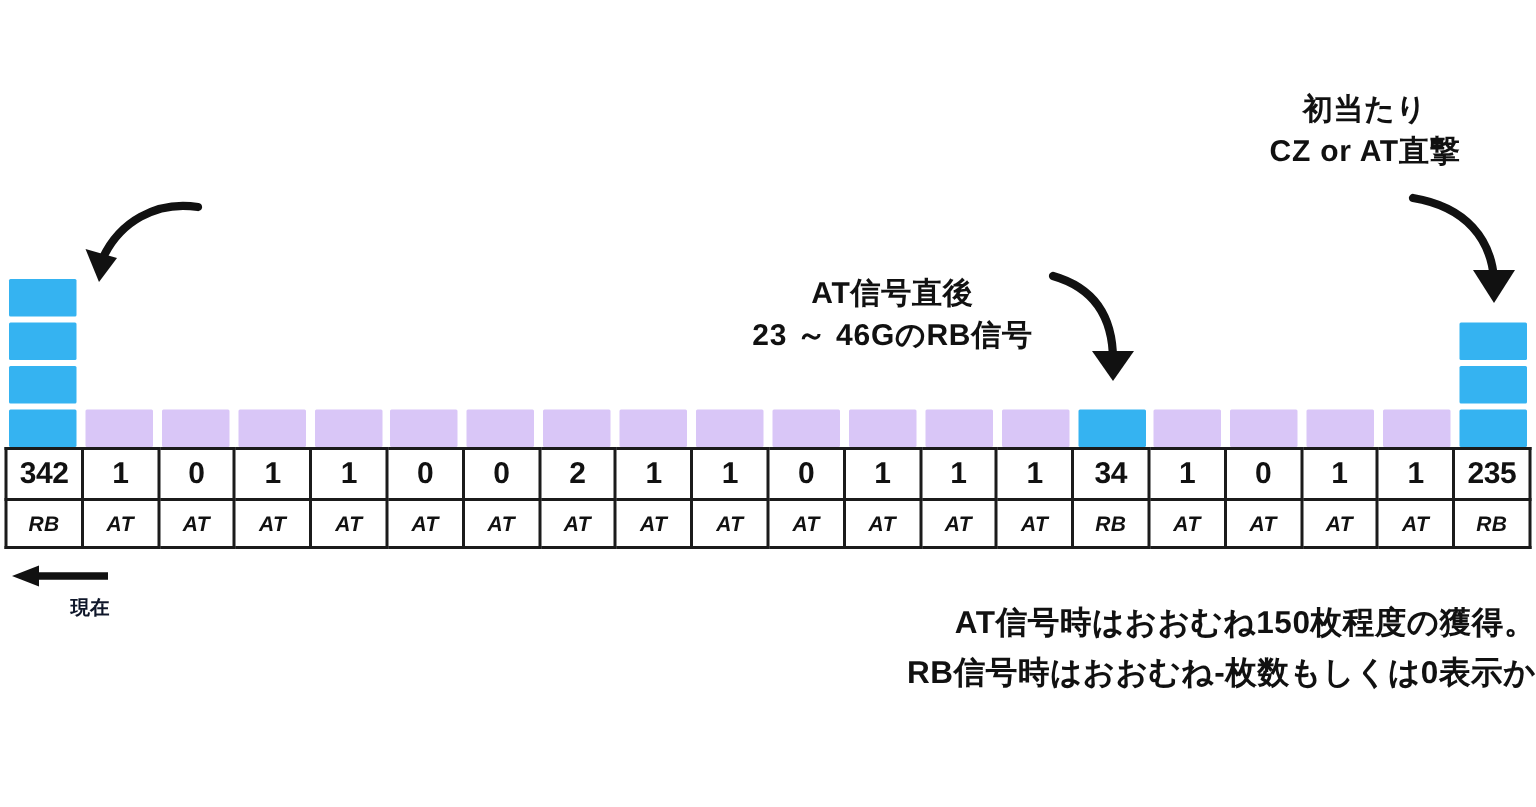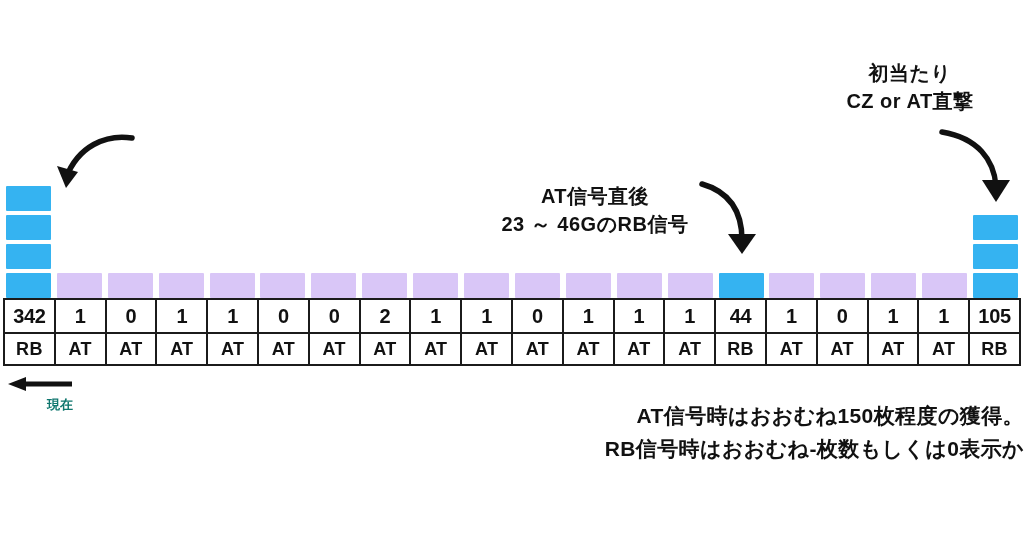--- a/index.html
+++ b/index.html
@@ -91,37 +91,38 @@
     padding: 0;
   }
   #grid tr.row-count td {
     height: 32px;
     font-size: 20px;
     font-weight: bold;
     letter-spacing: -0.3px;
   }
   #grid tr.row-type td {
     height: 30px;
-    font-size: 18px;
+    font-size: 14px;
     font-weight: bold;
     letter-spacing: 0.3px;
+    font-style: italic;
   }
 
   
   .axis-item {
     position: absolute;
     width: 120px;
     text-align: center;
   }
   #axis-now  { left: 0px;   top: 376px; }
   #axis-past { left: 904px; top: 376px; }
   .axis-label {
     font-size: 13px;
     font-weight: bold;
-    color: #0f766e;
+    color: #0f172a;
     margin-top: 4px;
     display: block;
   }
   .axis-arrow { display: block; }
 
   
   #footer-note {
     position: absolute;
     left: 0;
     top: 400px;
@@ -244,26 +245,26 @@
           <td>1</td>
           <td>0</td>
           <td>0</td>
           <td>2</td>
           <td>1</td>
           <td>1</td>
           <td>0</td>
           <td>1</td>
           <td>1</td>
           <td>1</td>
-          <td>44</td>
-          <td>1</td>
-          <td>0</td>
-          <td>1</td>
-          <td>1</td>
-          <td>105</td>
+          <td>34</td>
+          <td>1</td>
+          <td>0</td>
+          <td>1</td>
+          <td>1</td>
+          <td>235</td>
         </tr>
       <tr class="row-type" id="row-types">
           <td>RB</td>
           <td>AT</td>
           <td>AT</td>
           <td>AT</td>
           <td>AT</td>
           <td>AT</td>
           <td>AT</td>
           <td>AT</td>

